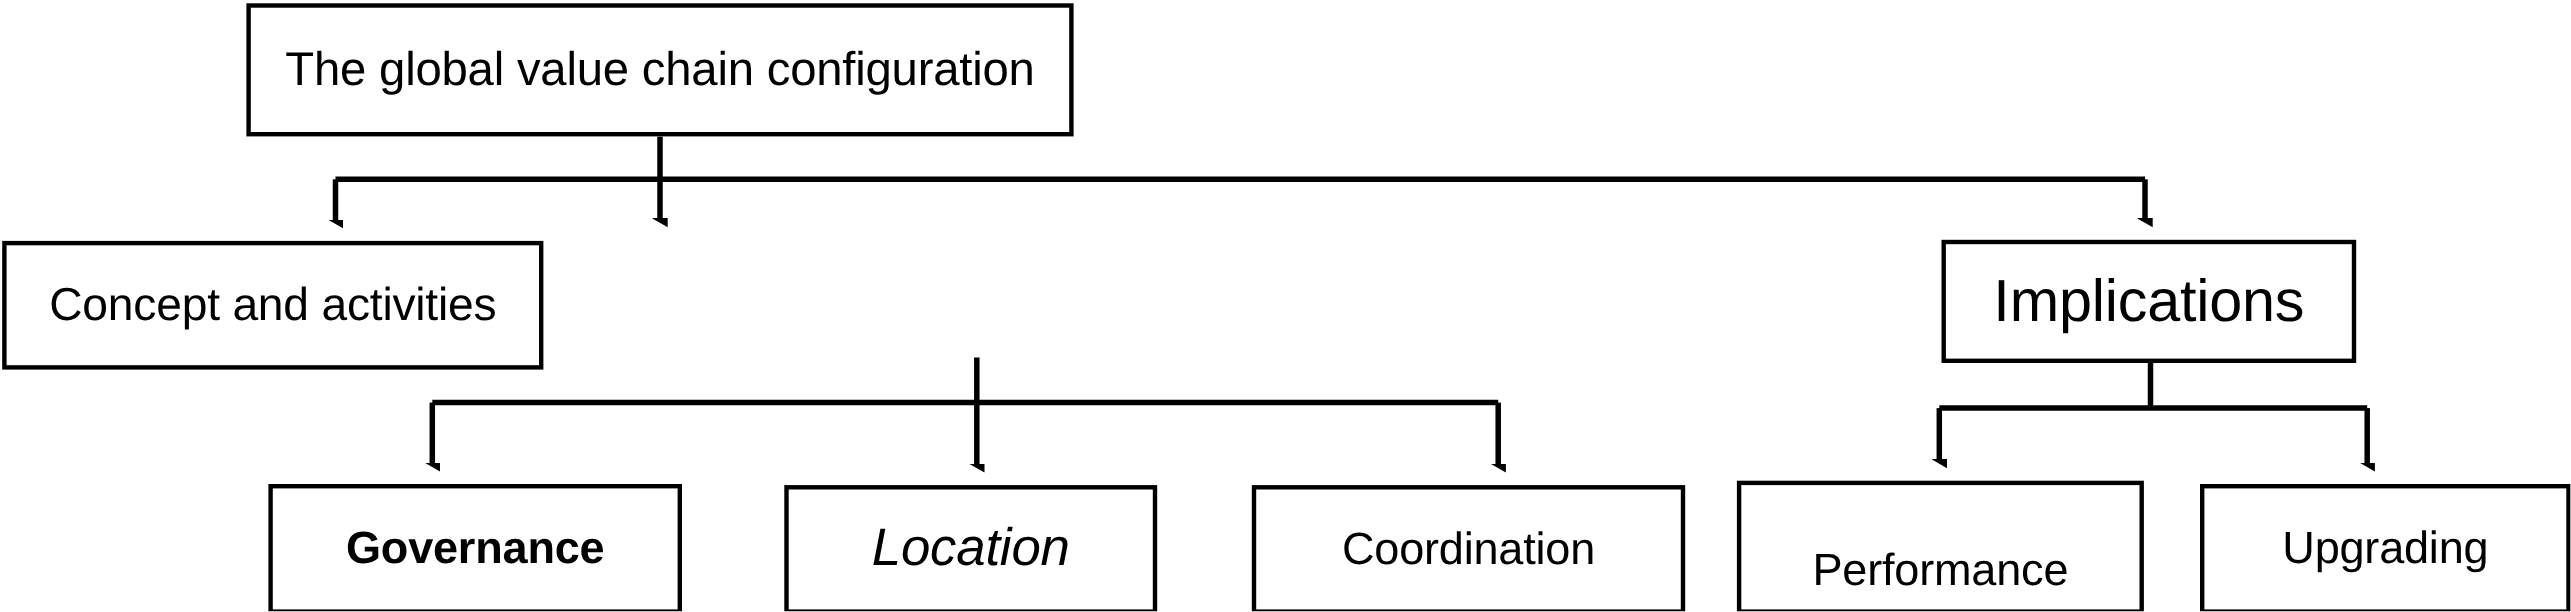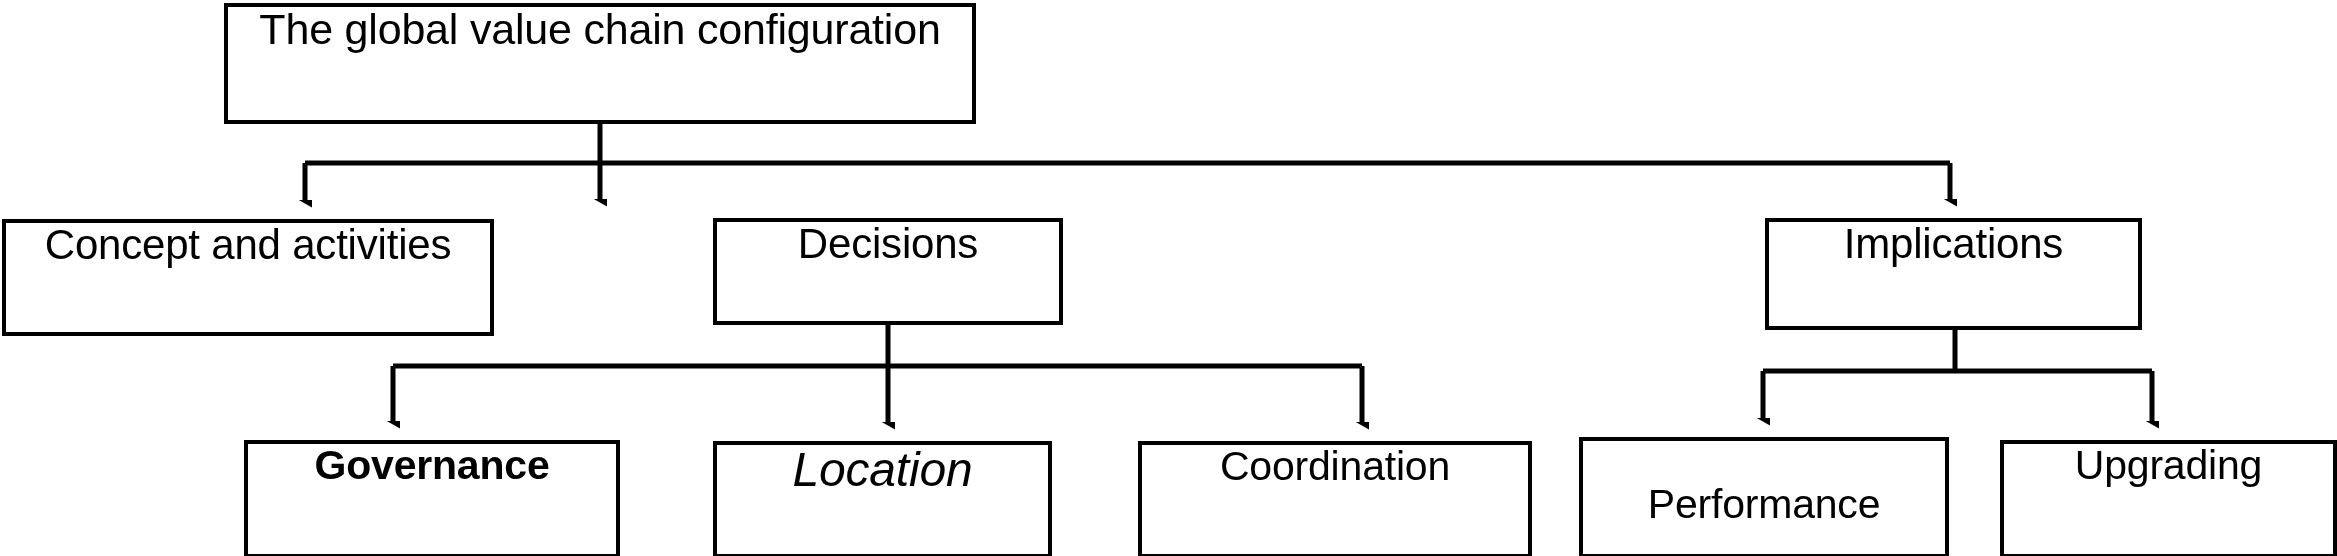--- a/index.html
+++ b/index.html
@@ -25,20 +25,21 @@
     width: 2337px;
     height: 556px;
     display: block;
   }
   .node-box {
     position: absolute;
     box-sizing: border-box;
     background: #ffffff;
     border: 4px solid #000000;
     display: flex;
+    align-items: center;
     justify-content: center;
     z-index: 3;
   }
   .node-label {
     font-family: "Liberation Sans", sans-serif;
     color: #000000;
     font-size: 42px;
     line-height: 1.05;
     white-space: nowrap;
     text-align: center;
@@ -51,21 +52,21 @@
   #node-implications    { left: 1765px; top: 218px; width: 377px; height: 112px; }
   #node-governance      { left: 244px;  top: 440px; width: 376px; height: 118px; }
   #node-location        { left: 713px;  top: 441px; width: 339px; height: 117px; }
   #node-coordination    { left: 1138px; top: 441px; width: 394px; height: 117px; }
   #node-performance     { left: 1579px; top: 437px; width: 370px; height: 121px; }
   #node-upgrading       { left: 2000px; top: 440px; width: 337px; height: 118px; }
 
   #node-root .node-label         { font-size: 43px; }
   #node-concept .node-label      { font-size: 42px; }
   #node-decisions .node-label    { font-size: 42px; }
-  #node-implications .node-label { font-size: 42px; }
+  #node-implications .node-label { font-size: 54px; }
   #node-governance .node-label   { font-size: 41px; font-weight: bold; }
   #node-location .node-label     { font-size: 48px; font-style: italic; }
   #node-coordination .node-label { font-size: 41px; }
   #node-performance .node-label  { font-size: 41px; margin-top: 42px; }
   #node-upgrading .node-label    { font-size: 41px; }
 </style>
 </head>
 <body>
 
 <div id="diagram-root">
@@ -110,23 +111,20 @@
   </svg>
 
   <div class="node-box" id="node-root">
     <span class="node-label">The global value chain configuration</span>
   </div>
 
   <div class="node-box" id="node-concept">
     <span class="node-label">Concept and activities</span>
   </div>
 
-  <div class="node-box" id="node-decisions">
-    <span class="node-label">Decisions</span>
-  </div>
 
   <div class="node-box" id="node-implications">
     <span class="node-label">Implications</span>
   </div>
 
   <div class="node-box" id="node-governance">
     <span class="node-label">Governance</span>
   </div>
 
   <div class="node-box" id="node-location">

